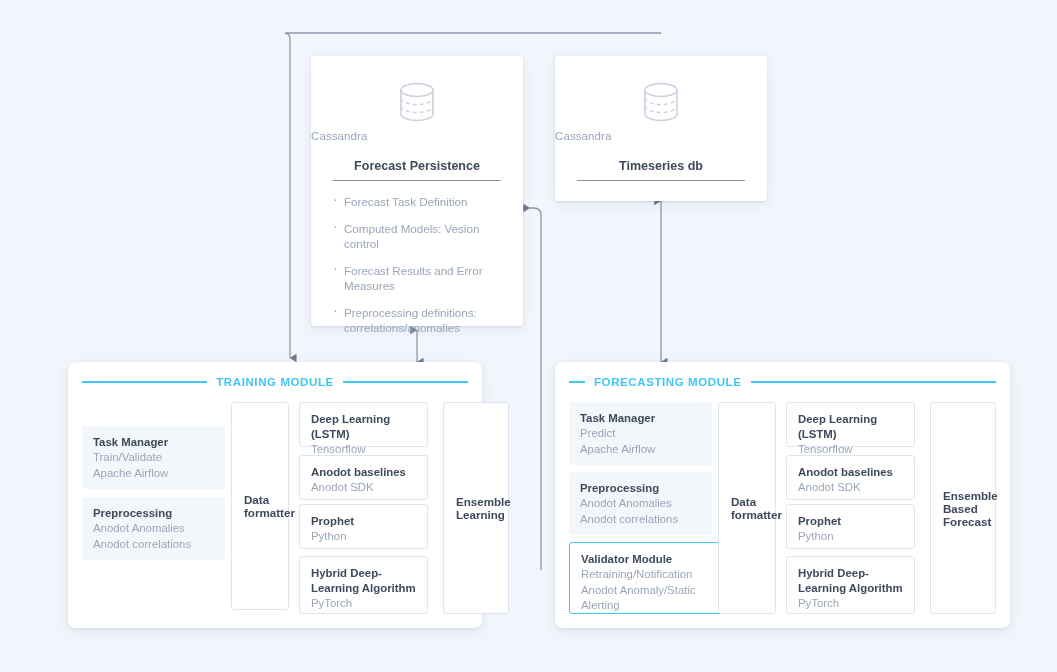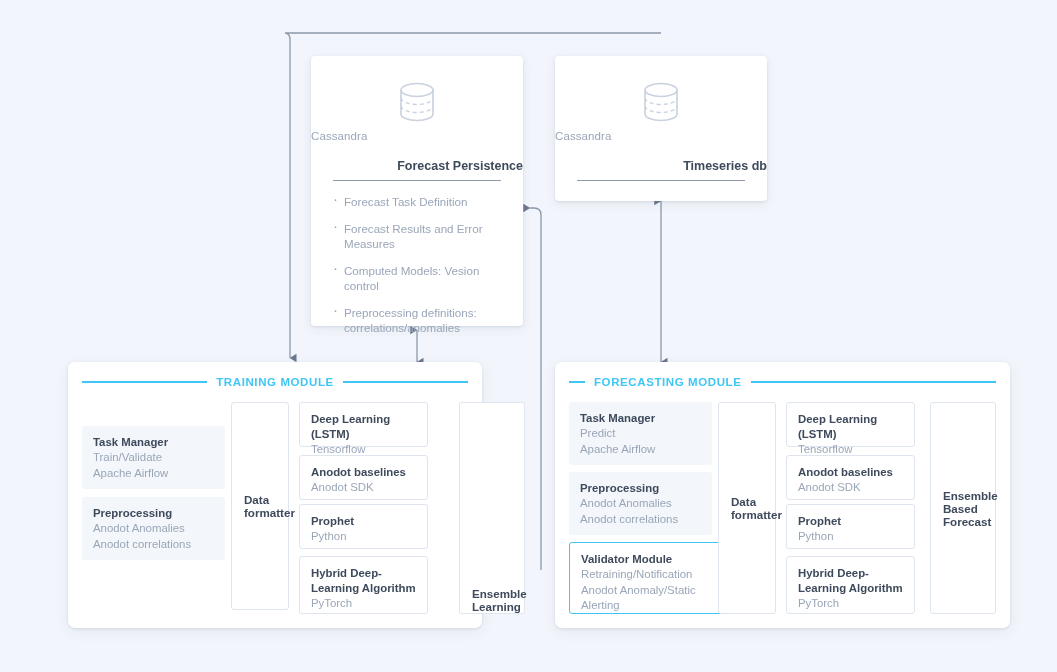--- a/index.html
+++ b/index.html
@@ -27,21 +27,21 @@
     box-shadow: 0 1px 3px rgba(60,80,110,.13), 0 3px 12px rgba(60,80,110,.07);
   }
   .db-icon-wrap { width: 100%; display: flex; justify-content: center; }
   .db-label {
     font-size: 11.5px;
     color: #9aa6b8;
     margin-top: 4px;
     letter-spacing: .1px;
   }
   .db-title {
-    text-align: right;
+    text-align: center;
     font-size: 12.5px;
     font-weight: bold;
     color: #3e4a5c;
     margin-top: 17px;
   }
   .db-rule {
     height: 1px;
     background: #8c98a9;
     margin: 7px 22px 0 22px;
   }
@@ -180,22 +180,22 @@
         <path d="M5,10 L5,34 A16,6.5 0 0 0 37,34 L37,10" fill="none" stroke="#c9d2de" stroke-width="1.6"></path>
         <path d="M5,18 A16,6.5 0 0 0 37,18" fill="none" stroke="#c9d2de" stroke-width="1.4" stroke-dasharray="4 3"></path>
         <path d="M5,26 A16,6.5 0 0 0 37,26" fill="none" stroke="#c9d2de" stroke-width="1.4" stroke-dasharray="4 3"></path>
       </svg>
     </div>
     <div class="db-label">Cassandra</div>
     <div class="db-title">Forecast Persistence</div>
     <div class="db-rule"></div>
     <ul class="bullets">
       <li>Forecast Task Definition</li>
+      <li>Computed Models: Vesion control</li>
       <li>Forecast Results and Error Measures</li>
-      <li>Computed Models: Vesion control</li>
       <li>Preprocessing definitions: correlations/anomalies</li>
     </ul>
   </div>
 
   <div class="db-card" style="left:555px; top:56px; width:212px; height:145px;">
     <div class="db-icon-wrap" style="padding-top:24px;">
       <svg width="42" height="46" viewBox="0 0 42 46">
         <ellipse cx="21" cy="10" rx="16" ry="6.5" fill="none" stroke="#c9d2de" stroke-width="1.6"></ellipse>
         <path d="M5,10 L5,34 A16,6.5 0 0 0 37,34 L37,10" fill="none" stroke="#c9d2de" stroke-width="1.6"></path>
         <path d="M5,18 A16,6.5 0 0 0 37,18" fill="none" stroke="#c9d2de" stroke-width="1.4" stroke-dasharray="4 3"></path>
@@ -240,21 +240,21 @@
     </div>
     <div class="line-box" style="left:231px; top:142px; width:129px; height:45px;">
       <div class="b-title">Prophet</div>
       <div class="b-sub">Python</div>
     </div>
     <div class="line-box" style="left:231px; top:194px; width:129px; height:58px;">
       <div class="b-title">Hybrid Deep-Learning Algorithm</div>
       <div class="b-sub">PyTorch</div>
     </div>
 
-    <div class="tall-box" style="left:391px; top:40px; width:66px; height:212px;align-items:flex-end;">
+    <div class="tall-box" style="left:375px; top:40px; width:66px; height:212px;">
       <div class="tall-title">Ensemble Learning</div>
     </div>
   </div>
 
   <div class="module" style="left:555px; top:362px; width:455px; height:266px;">
     <div class="module-head">
       <div class="head-rule short"></div>
       <div class="head-title">FORECASTING MODULE</div>
       <div class="head-rule"></div>
     </div>

